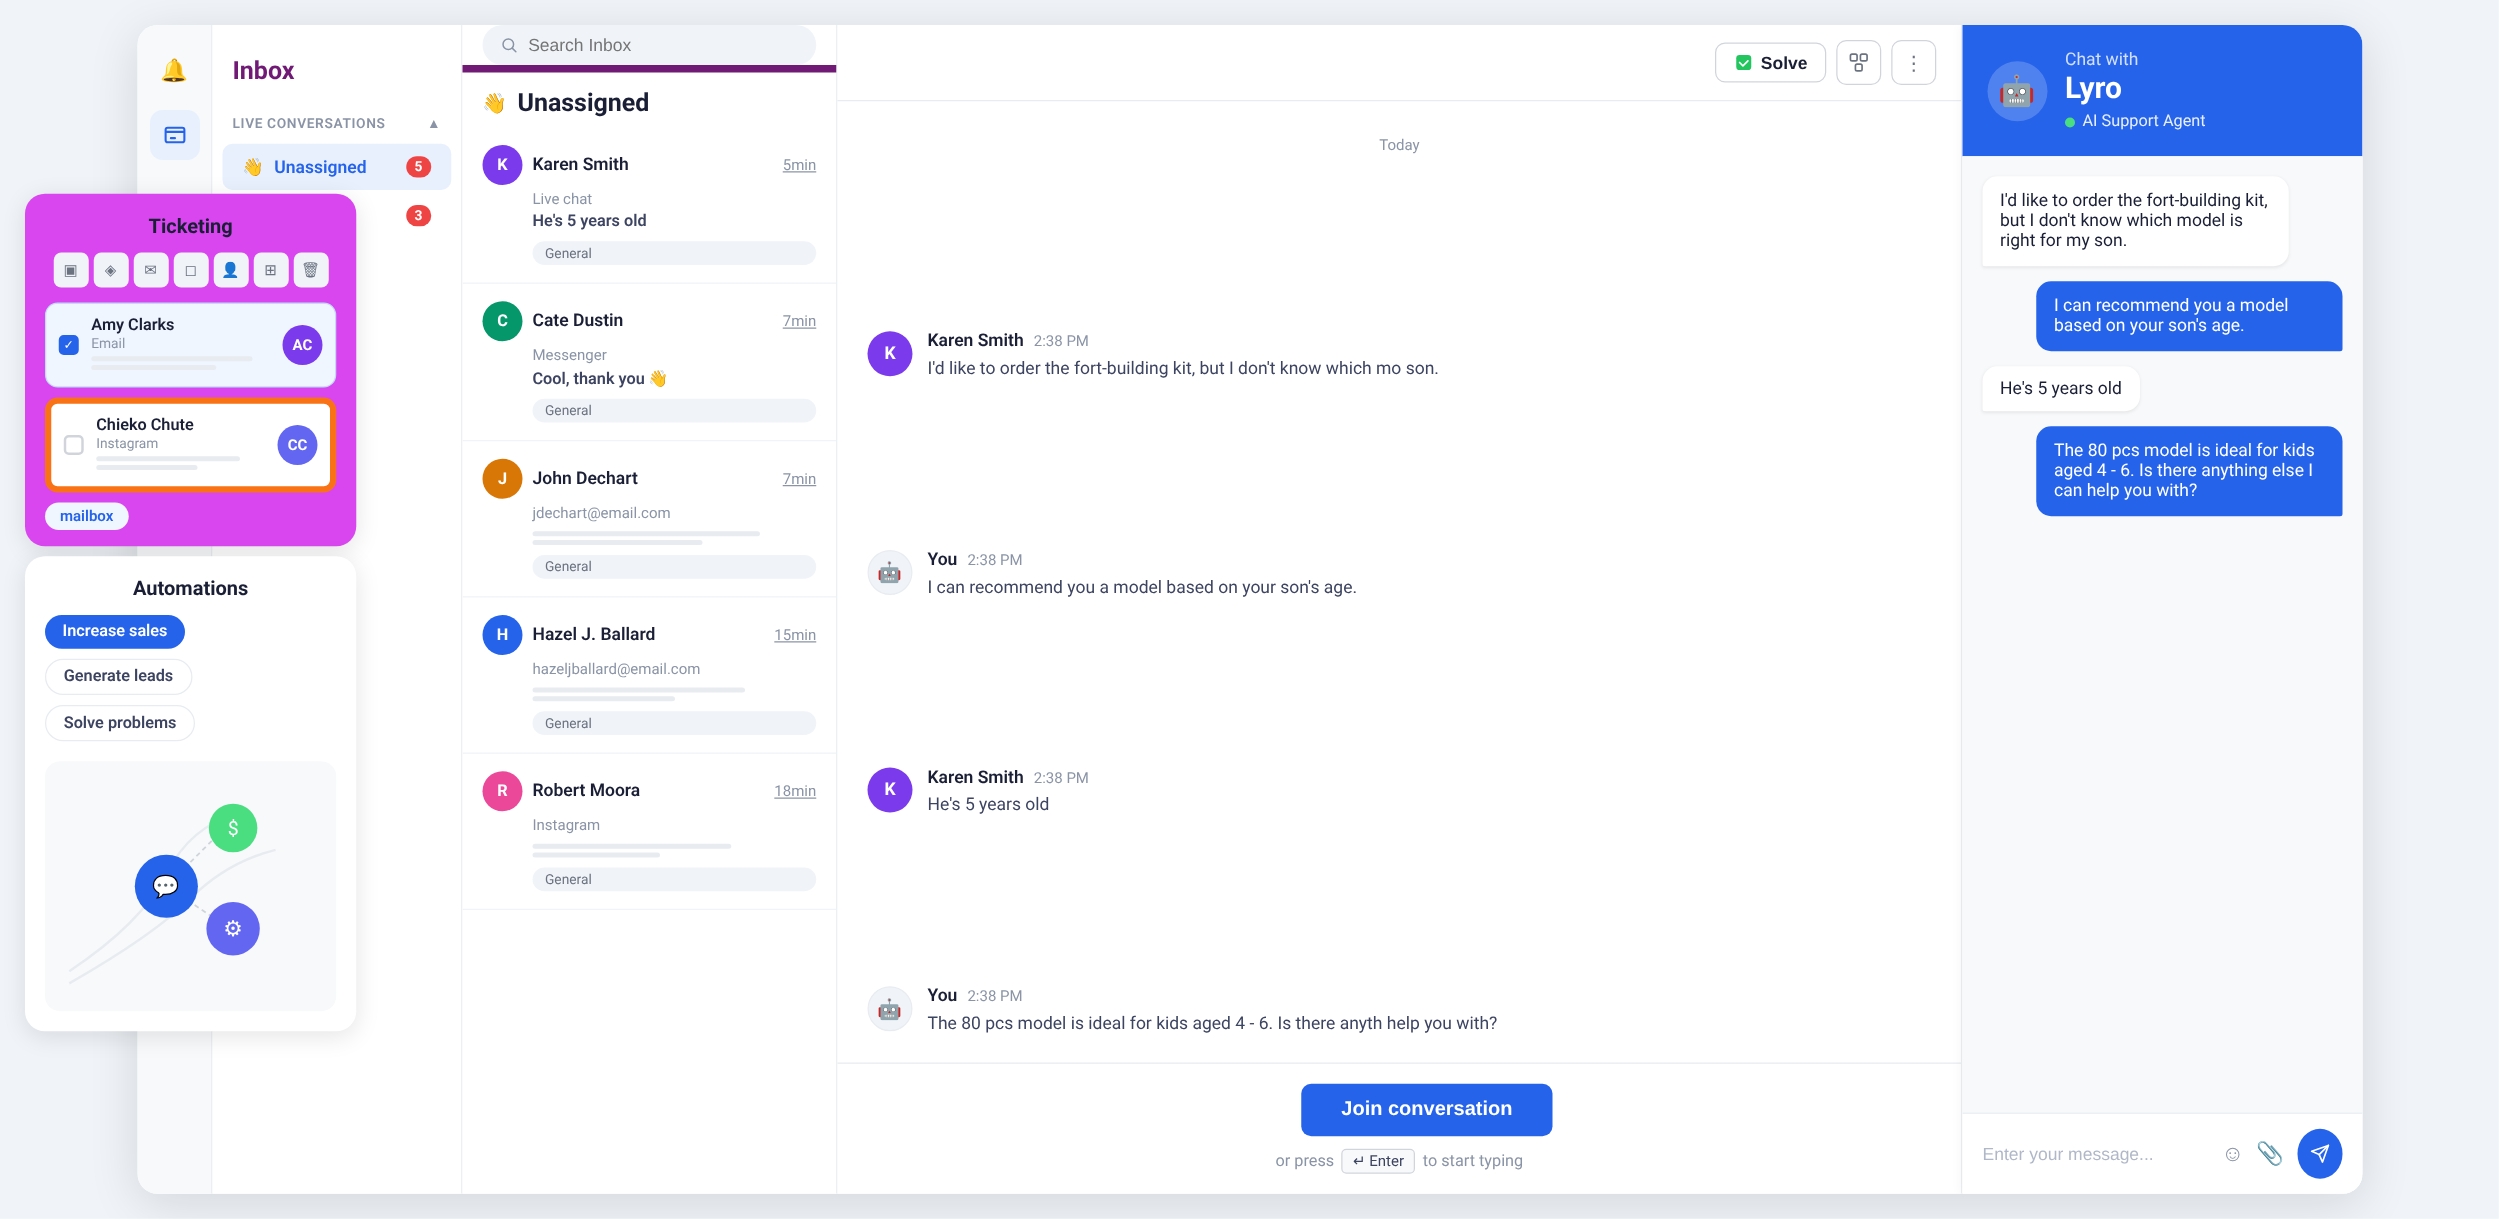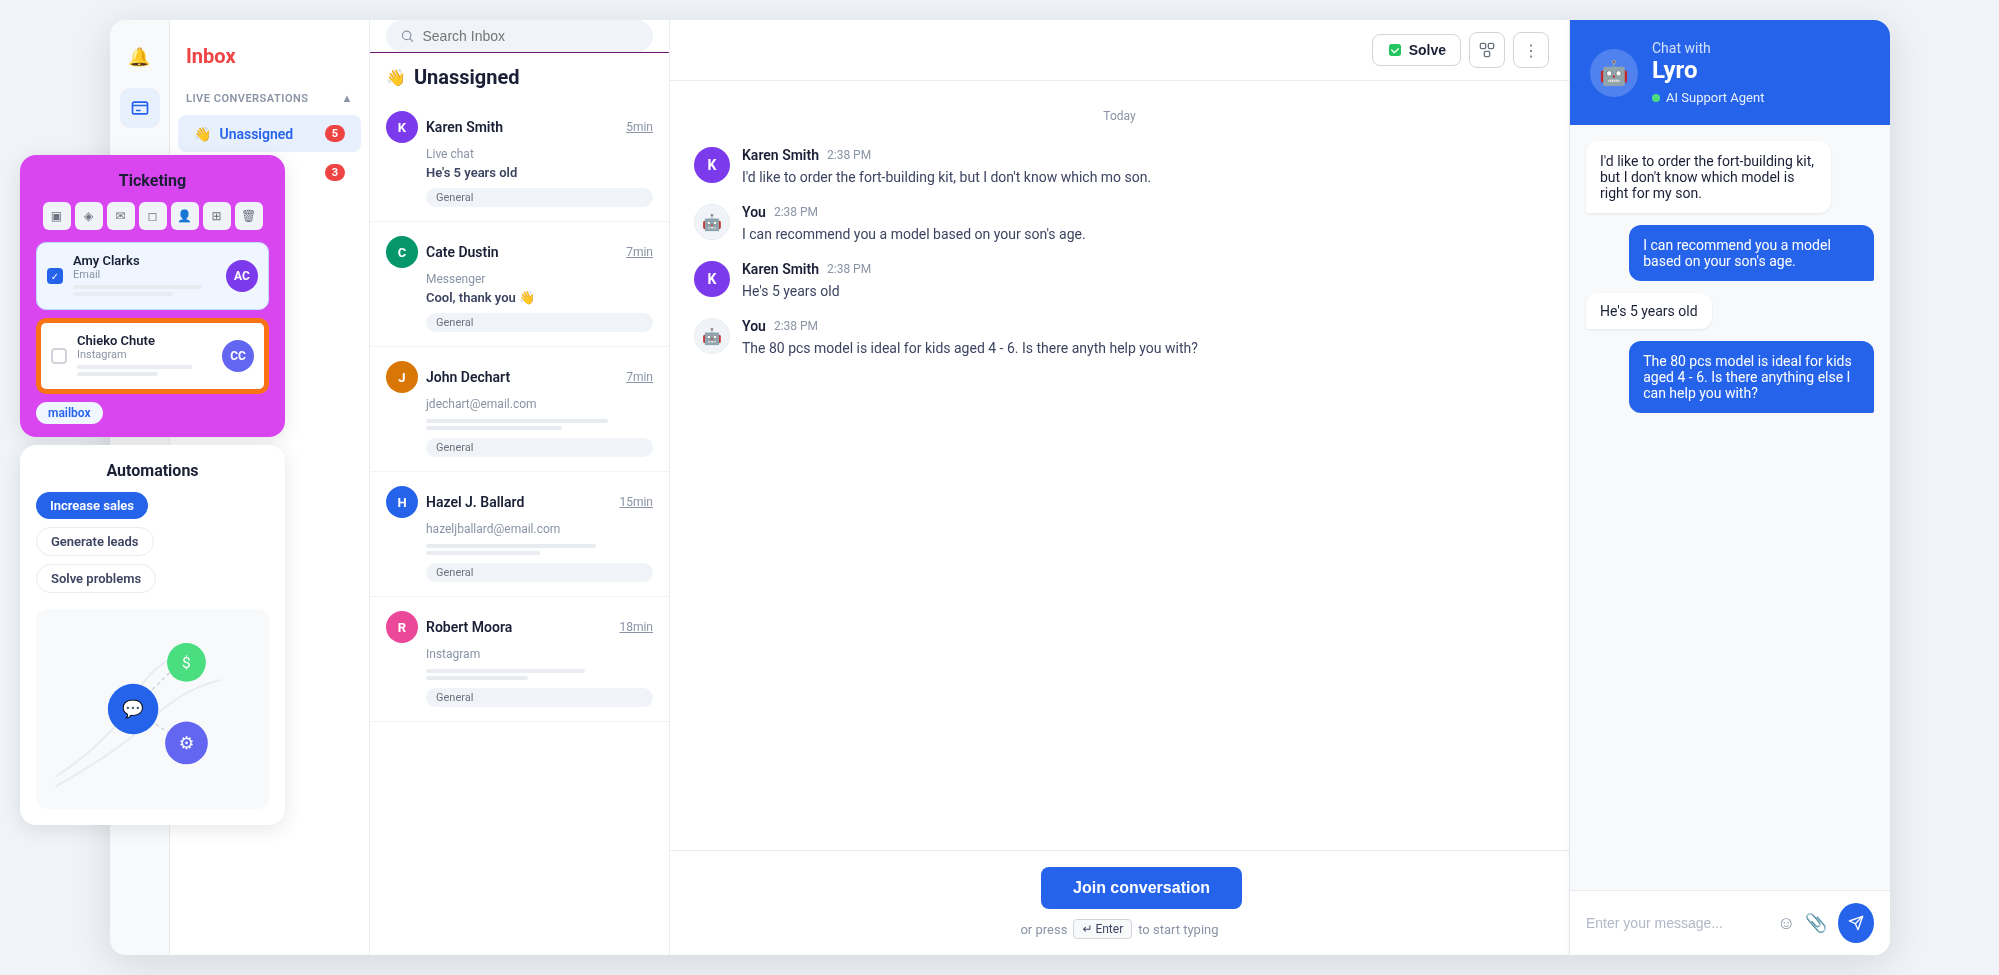--- a/index.html
+++ b/index.html
@@ -58,21 +58,21 @@
     .nav-panel {
       width: 200px;
       background: #fff;
       border-right: 1px solid #e8ecf0;
       padding: 16px 0;
     }
 
     .nav-title {
       font-size: 20px;
       font-weight: 700;
-      color: #ef4444;
+      color: #701a75;
       padding: 8px 16px 16px;
     }
 
     .nav-section-header {
       display: flex;
       align-items: center;
       justify-content: space-between;
       padding: 8px 16px;
       font-size: 11px;
       font-weight: 600;
@@ -114,21 +114,21 @@
     .conv-list-panel {
       width: 300px;
       background: #fff;
       border-right: 1px solid #e8ecf0;
       display: flex;
       flex-direction: column;
     }
 
     .search-bar {
       padding: 0 16px;
-      border-bottom: 1px solid #701a75;
+      border-bottom: 6px solid #701a75;
     }
     .search-input-wrap {
       display: flex;
       align-items: center;
       background: #f0f4f8;
       border-radius: 20px;
       padding: 8px 14px;
       gap: 8px;
     }
     .search-input-wrap input {
@@ -271,20 +271,21 @@
       font-size: 16px;
     }
 
     .chat-messages {
       flex: 1;
       padding: 20px 24px;
       overflow-y: auto;
       display: flex;
       flex-direction: column;
       gap: 16px;
+      justify-content: space-between;
     }
 
     .date-divider {
       text-align: center;
       font-size: 12px;
       color: #8a94a6;
       margin: 8px 0;
     }
 
     .msg-row {

